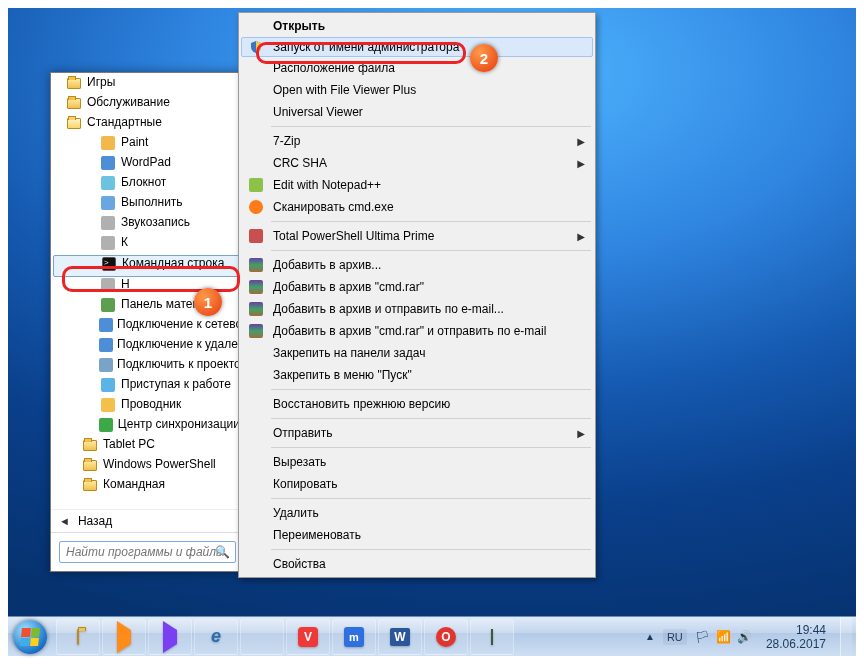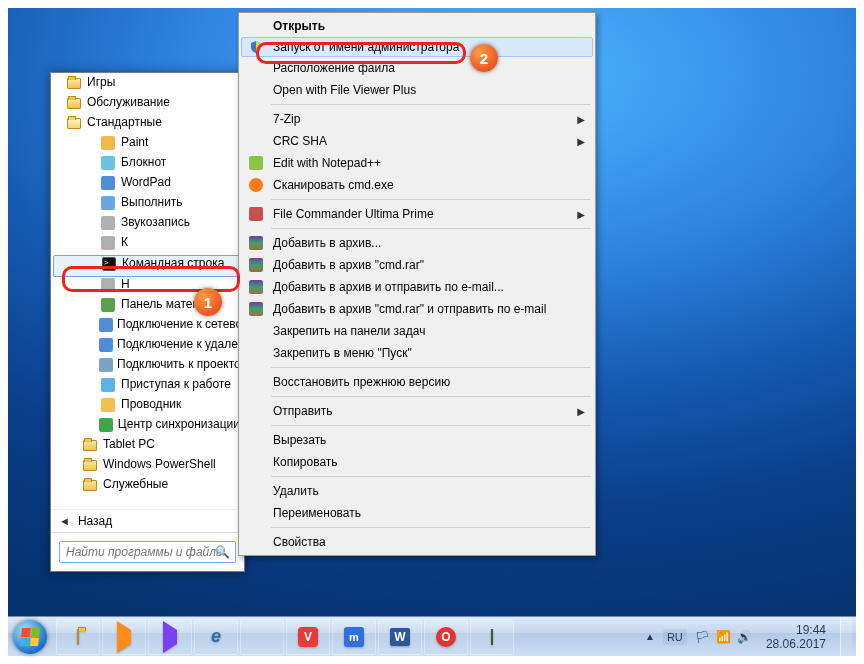--- a/index.html
+++ b/index.html
@@ -108,29 +108,29 @@
           <span>Стандартные</span>
         </div>
         <div class="item subitem">
           <span class="icon">
             <span class="ico-square" style="background:#f2b84b;"></span>
           </span>
           <span>Paint</span>
         </div>
         <div class="item subitem">
           <span class="icon">
+            <span class="ico-square" style="background:#4d8ed6;"></span>
+          </span>
+          <span>WordPad</span>
+        </div>
+        <div class="item subitem">
+          <span class="icon">
             <span class="ico-square" style="background:#6cc3e0;"></span>
           </span>
           <span>Блокнот</span>
-        </div>
-        <div class="item subitem">
-          <span class="icon">
-            <span class="ico-square" style="background:#4d8ed6;"></span>
-          </span>
-          <span>WordPad</span>
         </div>
         <div class="item subitem">
           <span class="icon">
             <span class="ico-square" style="background:#6aa6e0;"></span>
           </span>
           <span>Выполнить</span>
         </div>
         <div class="item subitem">
           <span class="icon">
             <span class="ico-square" style="background:#b0b0b0;"></span>
@@ -208,21 +208,21 @@
         <div class="folder subfolder">
           <span class="icon">
             <span class="folder-closed"></span>
           </span>
           <span>Windows PowerShell</span>
         </div>
         <div class="folder subfolder">
           <span class="icon">
             <span class="folder-closed"></span>
           </span>
-          <span>Служебные</span>
+          <span>Командная</span>
         </div>
       </div>
     <div class="back-row">
       <span class="back-arrow">◄</span>
       <span>Назад</span>
     </div>
     <div class="search-area">
       <div class="search-wrap">
         <input class="search-box" placeholder="Найти программы и файлы" style="">
         <span class="mag">🔍</span>
@@ -245,20 +245,24 @@
         <span class="lbl">Запуск от имени администратора</span>
       </div>
       <div class="cm-item">
         <span class="ico"></span>
         <span class="lbl">Расположение файла</span>
       </div>
       <div class="cm-item">
         <span class="ico"></span>
         <span class="lbl">Open with File Viewer Plus</span>
       </div>
+      <div class="cm-item">
+        <span class="ico"></span>
+        <span class="lbl">Universal Viewer</span>
+      </div>
       <div class="cm-sep"></div>
       <div class="cm-item">
         <span class="ico"></span>
         <span class="lbl">7-Zip</span>
         <span class="cm-arrow">▶</span>
       </div>
       <div class="cm-item">
         <span class="ico"></span>
         <span class="lbl">CRC SHA</span>
         <span class="cm-arrow">▶</span>
@@ -273,21 +277,21 @@
         <span class="ico">
           <span class="ico-square" style="background:#ff7b1a;border-radius:50%;"></span>
         </span>
         <span class="lbl">Сканировать cmd.exe</span>
       </div>
       <div class="cm-sep"></div>
       <div class="cm-item">
         <span class="ico">
           <span class="ico-square" style="background:#c94f4f;"></span>
         </span>
-        <span class="lbl">File Commander Ultima Prime</span>
+        <span class="lbl">Total PowerShell Ultima Prime</span>
         <span class="cm-arrow">▶</span>
       </div>
       <div class="cm-sep"></div>
       <div class="cm-item">
         <span class="ico">
           <span class="ico-square" style="background:linear-gradient(#6b3fa0,#3fa06b,#a06b3f);"></span>
         </span>
         <span class="lbl">Добавить в архив...</span>
       </div>
       <div class="cm-item">

